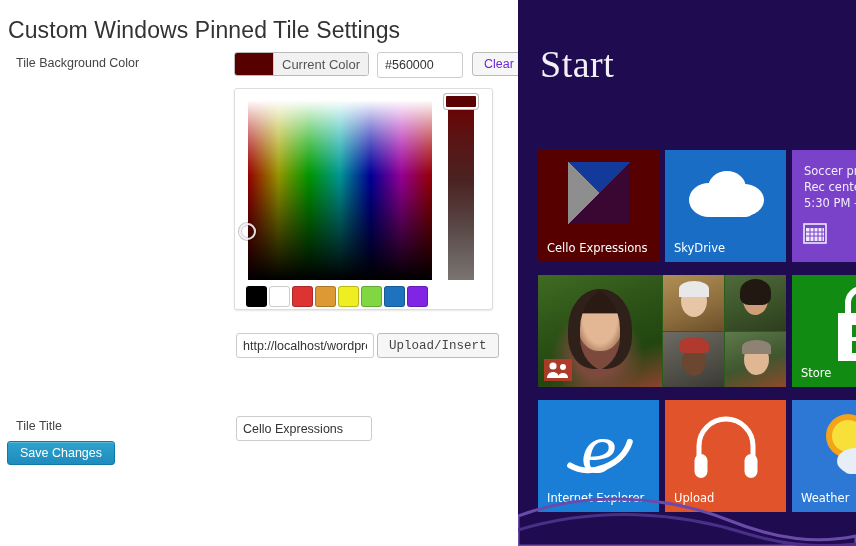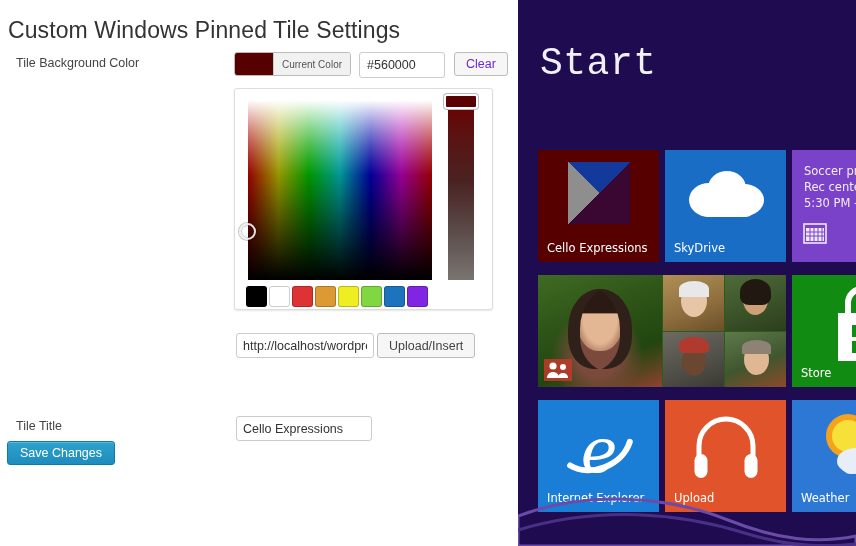--- a/index.html
+++ b/index.html
@@ -35,21 +35,21 @@
   
   #color-row { position: absolute; left: 234px; top: 52px; height: 24px; display: flex; align-items: stretch; }
   #current-color-wrap {
     display: flex; align-items: stretch;
     border: 1px solid #bbb; border-radius: 3px; background: #f7f7f7;
     overflow: hidden; height: 24px;
   }
   #current-color-chip { width: 38px; background: #560000; }
   #current-color-label {
     display: flex; align-items: center; padding: 0 8px;
-    font-size: 10px; color: #555; background: #f1f1f1;
+    font-size: 13px; color: #555; background: #f1f1f1;
     border-left: 1px solid #ccc; white-space: nowrap;
   }
   #color-hex-input {
     margin-left: 8px; width: 86px; height: 24px;
     border: 1px solid #ccc; border-radius: 3px; background: #fff;
     font-family: "Liberation Sans", sans-serif; font-size: 12.5px; color: #333;
     padding: 12px 7px; outline: none;
   }
   #clear-button {
     margin-left: 9px; height: 24px; padding: 0 11px;
@@ -107,21 +107,21 @@
     position: absolute; left: 236px; top: 333px;
     width: 138px; height: 25px;
     border: 1px solid #ccc; border-radius: 3px; background: #fff;
     font-family: "Liberation Sans", sans-serif; font-size: 12.5px; color: #333;
     padding: 0 6px; outline: none;
   }
   #upload-insert-button {
     position: absolute; left: 377px; top: 333px;
     height: 25px; padding: 0 11px;
     border: 1px solid #bbb; border-radius: 3px; background: #f6f6f6;
-    color: #444; font-size: 12.5px; font-family: Liberation Sans, sans-serif;
+    color: #444; font-size: 12.5px; font-family: Liberation Mono, monospace;
     cursor: pointer;
   }
 
   
   #tile-title-input {
     position: absolute; left: 236px; top: 416px;
     width: 136px; height: 25px;
     border: 1px solid #ccc; border-radius: 3px; background: #fff;
     font-family: "Liberation Sans", sans-serif; font-size: 12.5px; color: #333;
     padding: 0 6px; outline: none;
@@ -139,21 +139,21 @@
   }
 
   
   #start-screen {
     position: absolute; left: 518px; top: 0; width: 338px; height: 546px;
     background: #1e0b50; overflow: hidden;
   }
   #start-heading {
     position: absolute; left: 22px; top: 42px;
     font-size: 38px; font-weight: 300; color: #f2f0f7;
-    font-family: Liberation Mono, monospace; letter-spacing: 0.5px;
+    font-family: Liberation Serif, serif; letter-spacing: 0.5px;
   }
   .tile {
     position: absolute; overflow: hidden;
   }
   .tile-label {
     position: absolute; left: 9px; bottom: 7px;
     font-size: 11.5px; color: #fff; white-space: nowrap;
     font-family: "DejaVu Sans", sans-serif;
   }
 

